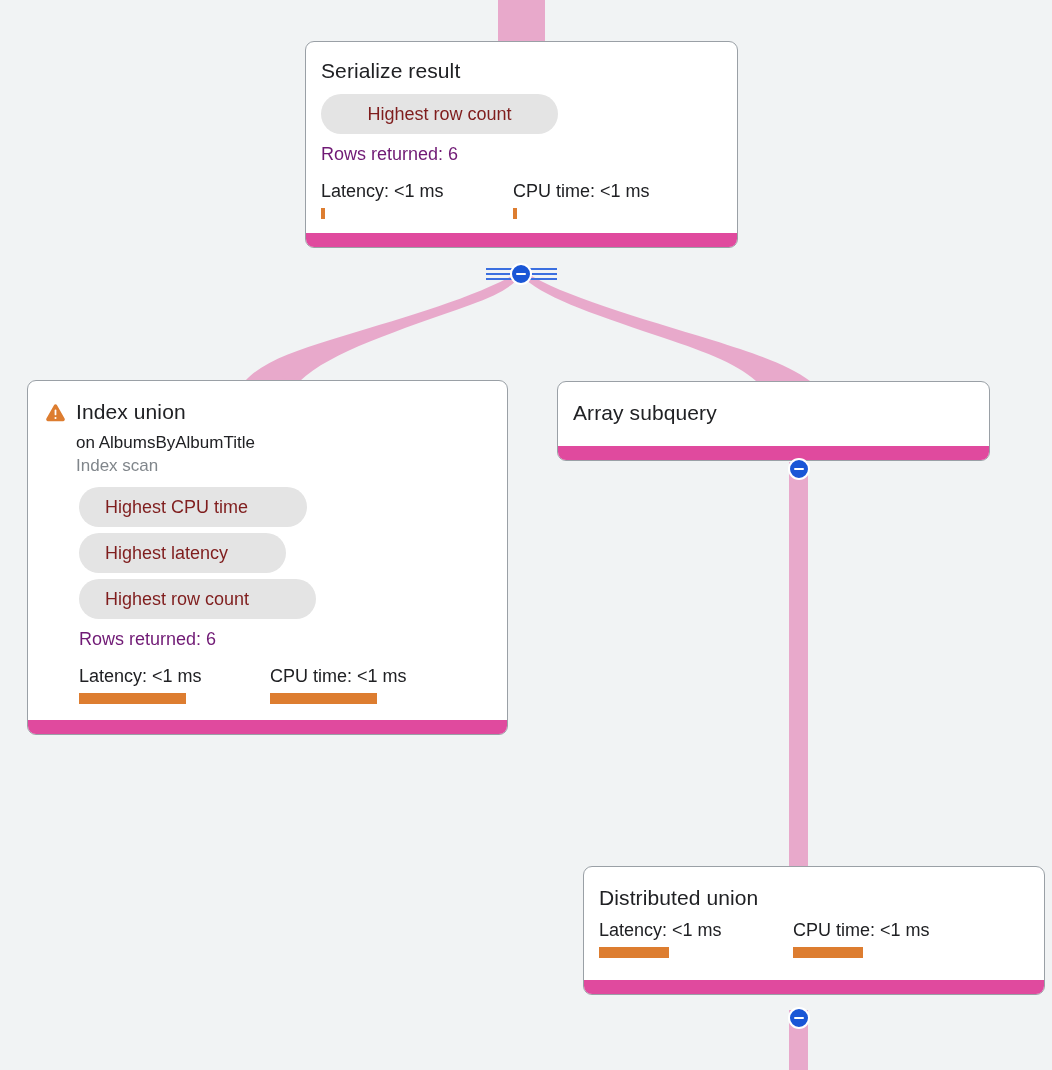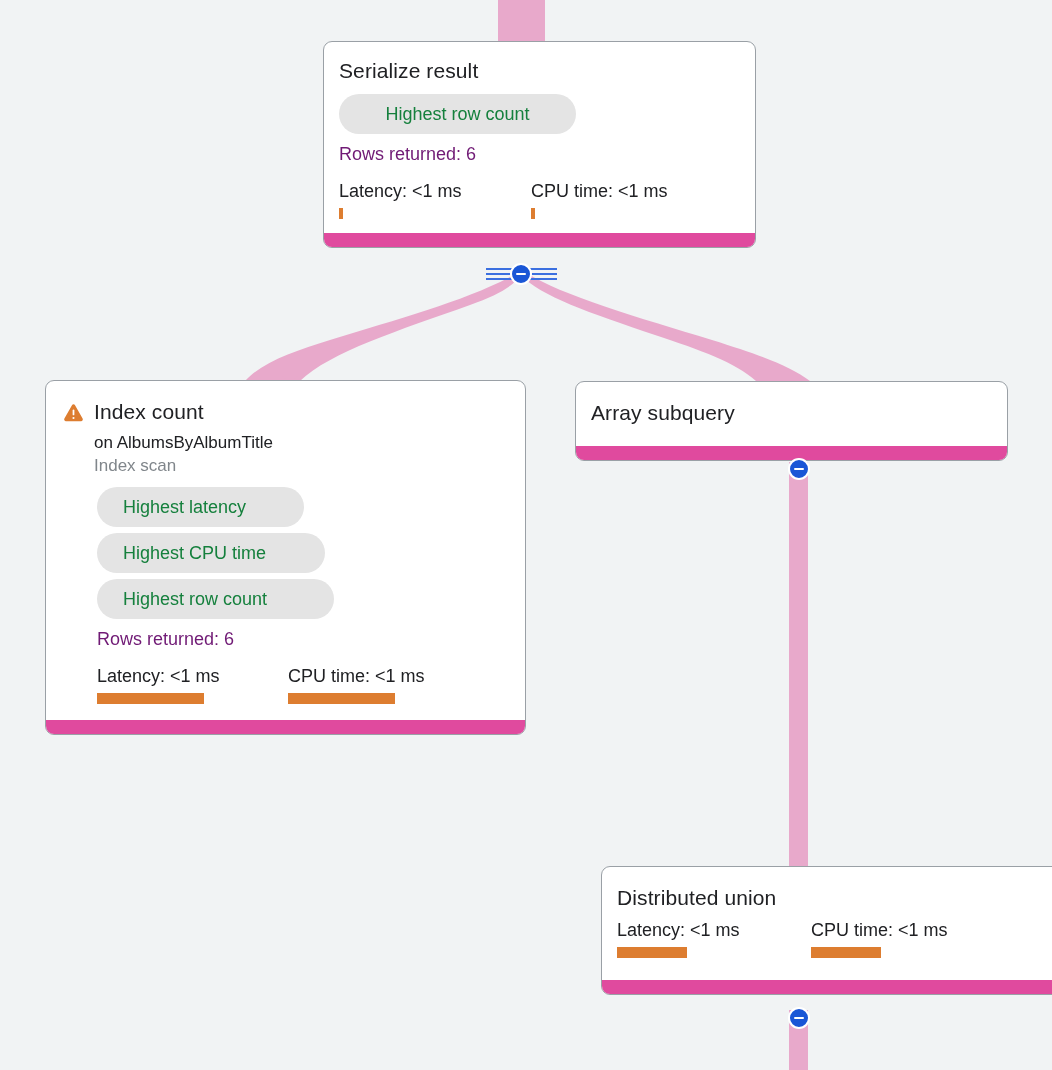--- a/index.html
+++ b/index.html
@@ -32,21 +32,20 @@
     width: 1052px;
     height: 1070px;
     z-index: 1;
   }
 
   
   .plan-node {
     position: absolute;
     z-index: 3;
     box-sizing: border-box;
-    margin-left: 18px;
   }
   .node-card {
     position: relative;
     background: #ffffff;
     border: 1px solid #9aa0a6;
     border-radius: 9px;
     box-sizing: border-box;
     overflow: hidden;
   }
   .node-body {
@@ -89,21 +88,21 @@
     margin-top: 3px;
   }
 
   
   .chip-list { margin: 6px 0 0 0; }
   .chip {
     display: block;
     width: fit-content;
     min-width: 180px;
     background: #e4e4e4;
-    color: #15803d;
+    color: #7f1d1d;
     border-radius: 999px;
     font-size: 18px;
     line-height: 22px;
     padding: 9px 26px 9px 26px;
     margin-bottom: 6px;
     text-align: left;
     box-sizing: border-box;
   }
   .chip.centered { text-align: center; }
 
@@ -239,28 +238,28 @@
   <div class="plan-node" style="left:27px; top:380px; width:481px;">
     <div class="node-card">
       <div class="node-body" style="padding:18px 15px 16px 17px;">
         <div class="node-title-row">
           <svg class="warning-icon" viewBox="0 0 24 24" xmlns="http://www.w3.org/2000/svg">
             <path d="M12 2.6c-.72 0-1.39.38-1.75 1L1.6 18.9c-.36.63-.36 1.4 0 2.02.36.62 1.03 1.01 1.75 1.01h17.3c.72 0 1.39-.39 1.75-1.01.36-.62.36-1.39 0-2.02L13.75 3.6c-.36-.62-1.03-1-1.75-1z" fill="#dd7d30"></path>
             <rect x="11" y="8.6" width="2" height="6.6" rx="1" fill="#ffffff"></rect>
             <circle cx="12" cy="18.2" r="1.2" fill="#ffffff"></circle>
           </svg>
           <div style="display:flex; flex-direction:column;">
-            <div class="node-title">Index count</div>
+            <div class="node-title">Index union</div>
             <div class="node-subtitle" style="margin-top:6px;">on AlbumsByAlbumTitle</div>
             <div class="node-subnote">Index scan</div>
           </div>
         </div>
         <div class="chip-list" style="margin-left:34px; margin-top:10px;">
+          <span class="chip" style="min-width:228px;">Highest CPU time</span>
           <span class="chip" style="min-width:207px;">Highest latency</span>
-          <span class="chip" style="min-width:228px;">Highest CPU time</span>
           <span class="chip" style="min-width:237px;">Highest row count</span>
         </div>
         <div class="rows-returned" style="margin-left:34px; margin-top:8px;">Rows returned: 6</div>
         <div class="metrics" style="margin-left:34px; margin-top:14px;">
           <div class="metric" style="width:191px;">
             <div class="metric-label">Latency: &lt;1 ms</div>
             <div class="metric-bar" style="width:107px;"></div>
           </div>
           <div class="metric">
             <div class="metric-label">CPU time: &lt;1 ms</div>

